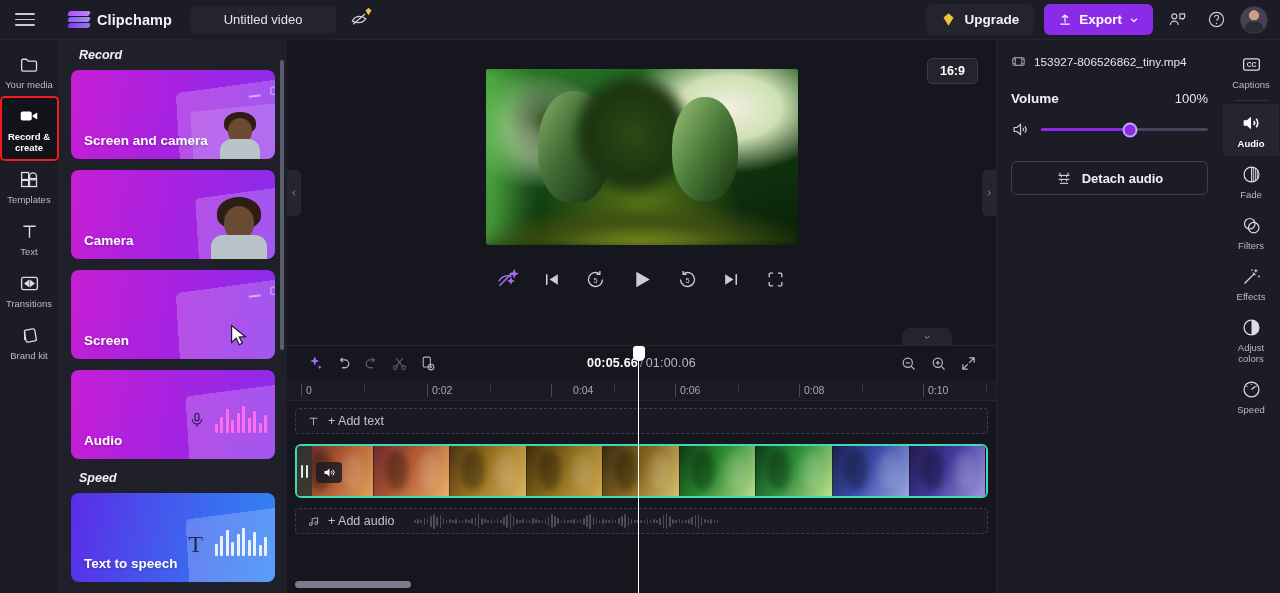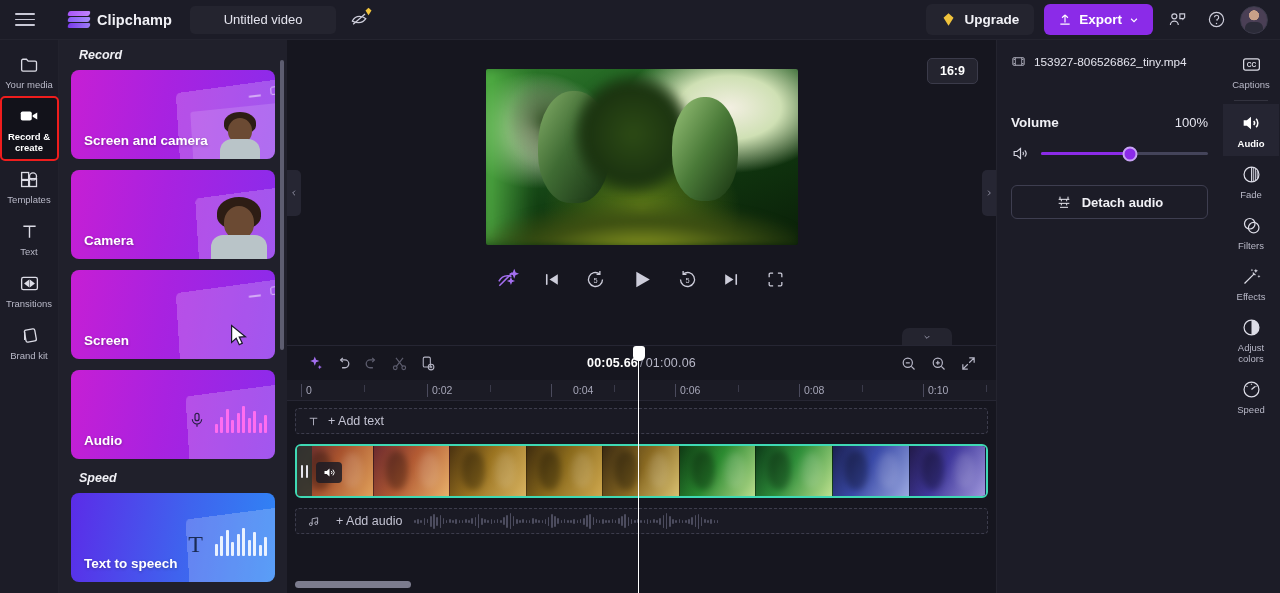--- a/index.html
+++ b/index.html
@@ -226,42 +226,42 @@
   }
   .clip-handle i { display:block; width:2px; height:13px; background:#e6e6ee; border-radius:1px; }
   .clip-handle .gap { width:3px; }
   .clip-audio-badge {
     position: absolute; left: 19px; top: 16px; width: 26px; height: 21px; z-index: 4;
     background: rgba(28,28,38,.85); border-radius: 4px; display:flex;align-items:center;justify-content:center;
     color:#fff;
   }
   .track-audio {
     margin-top: 10px; height: 26px; border: 1px dashed #3c3c4c; border-radius: 4px;
-    display: flex; align-items: center; gap: 16px; padding: 0 11px; color: #c3c3d2;
+    display: flex; align-items: center; gap: 8px; padding: 0 11px; color: #c3c3d2;
     font-size: 12.5px; cursor: pointer; background: #1a1a24; position: relative; overflow: hidden;
   }
   .awave { position: absolute; left: 118px; right: 6px; top: 0; bottom: 0;
     display: flex; align-items: center; gap: 1.6px; }
   .awave i { display: block; width: 1.6px; background: #4c4c5e; border-radius: 1px; }
 
   .playhead { position: absolute; top: 0; bottom: 0; width: 1.5px; background: #ffffff; z-index: 8; }
   .playhead-head { position: absolute; top: 0; left: -5px; width: 12px; height: 15px;
     background: #fff; border-radius: 3px 3px 5px 5px; }
   .tl-scroll { height: 16px; position: relative; }
   .tl-scroll-thumb { position: absolute; left: 8px; top: 4px; width: 116px; height: 7px;
     background: #7c7c8e; border-radius: 4px; cursor: pointer; }
 
   
   .props { width: 226px; flex: 0 0 226px; background: #1c1c27; padding: 14px 14px 0;
     border-left: 1px solid #24242f; }
   .file-row { display: flex; align-items: center; gap: 8px; margin-bottom: 22px; }
   .file-name { font-size: 11.8px; color: #e4e4ee; white-space: nowrap; overflow: hidden; text-overflow: ellipsis; }
   .vol-row { display: flex; align-items: baseline; justify-content: space-between; margin-bottom: 14px; }
   .vol-label { font-size: 13.5px; font-weight: 600; color: #f0f0f5; }
-  .vol-val { font-size: 13px; color: #e4e4ee; margin-top: 24px; }
+  .vol-val { font-size: 13px; color: #e4e4ee; }
   .slider-row { display: flex; align-items: center; gap: 11px; margin-bottom: 22px; }
   .slider-track { flex: 1; height: 3px; background: #44445a; border-radius: 2px; position: relative; cursor: pointer; }
   .slider-fill { position: absolute; left: 0; top: 0; bottom: 0; width: 53%;
     background: #8b2be8; border-radius: 2px; }
   .slider-knob { position: absolute; left: 53%; top: 50%; transform: translate(-50%,-50%);
     width: 15px; height: 15px; border-radius: 50%; background: #8b2be8; border: 2px solid #c7a3f5; }
   .detach-btn { height: 34px; border: 1px solid #3e3e50; border-radius: 6px; display: flex;
     align-items: center; justify-content: center; gap: 10px; font-size: 13px; font-weight: 600;
     color: #f0f0f5; cursor: pointer; }
 

